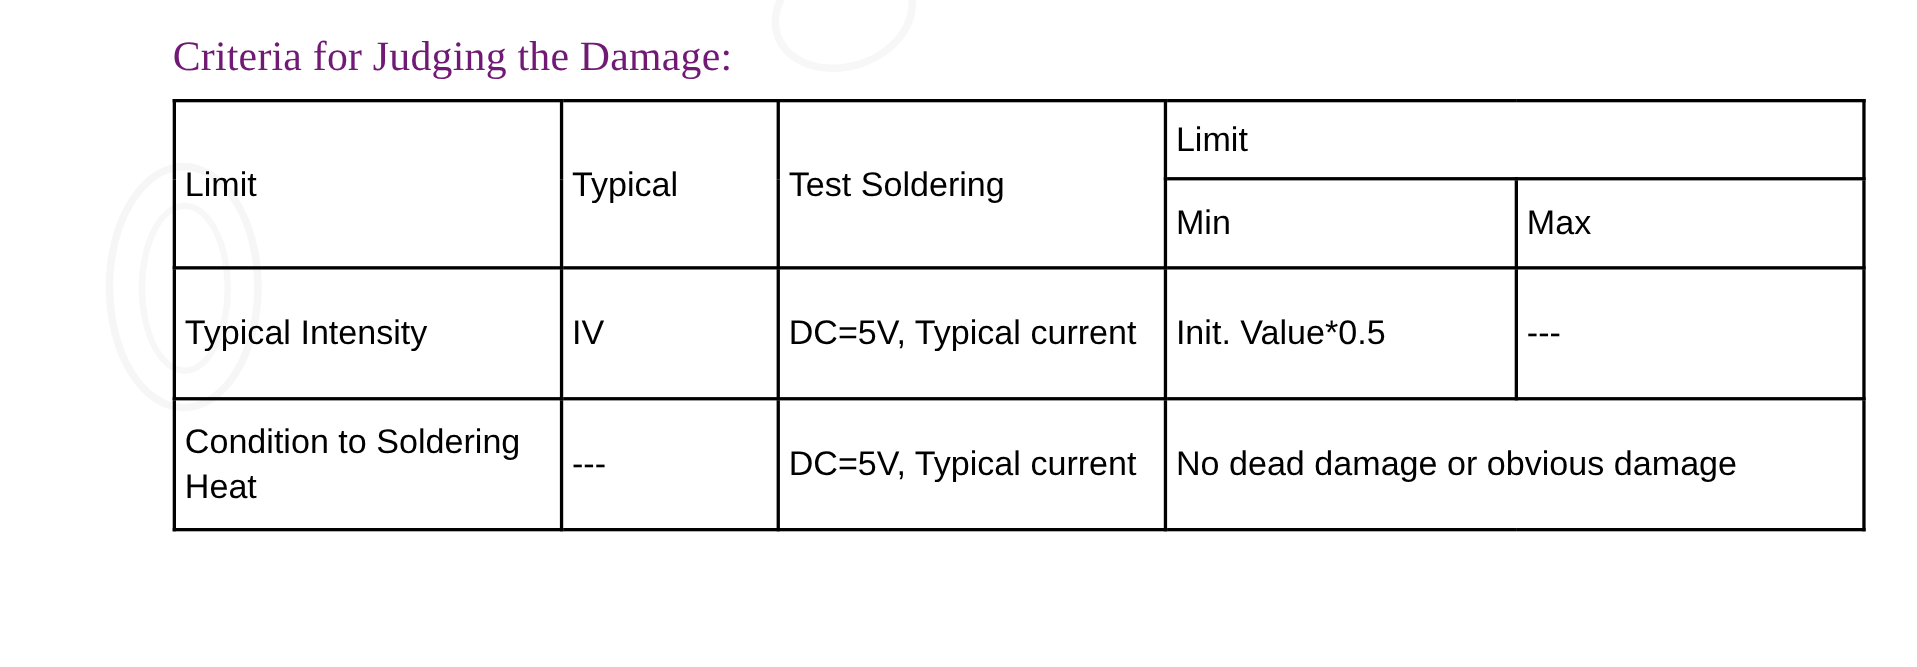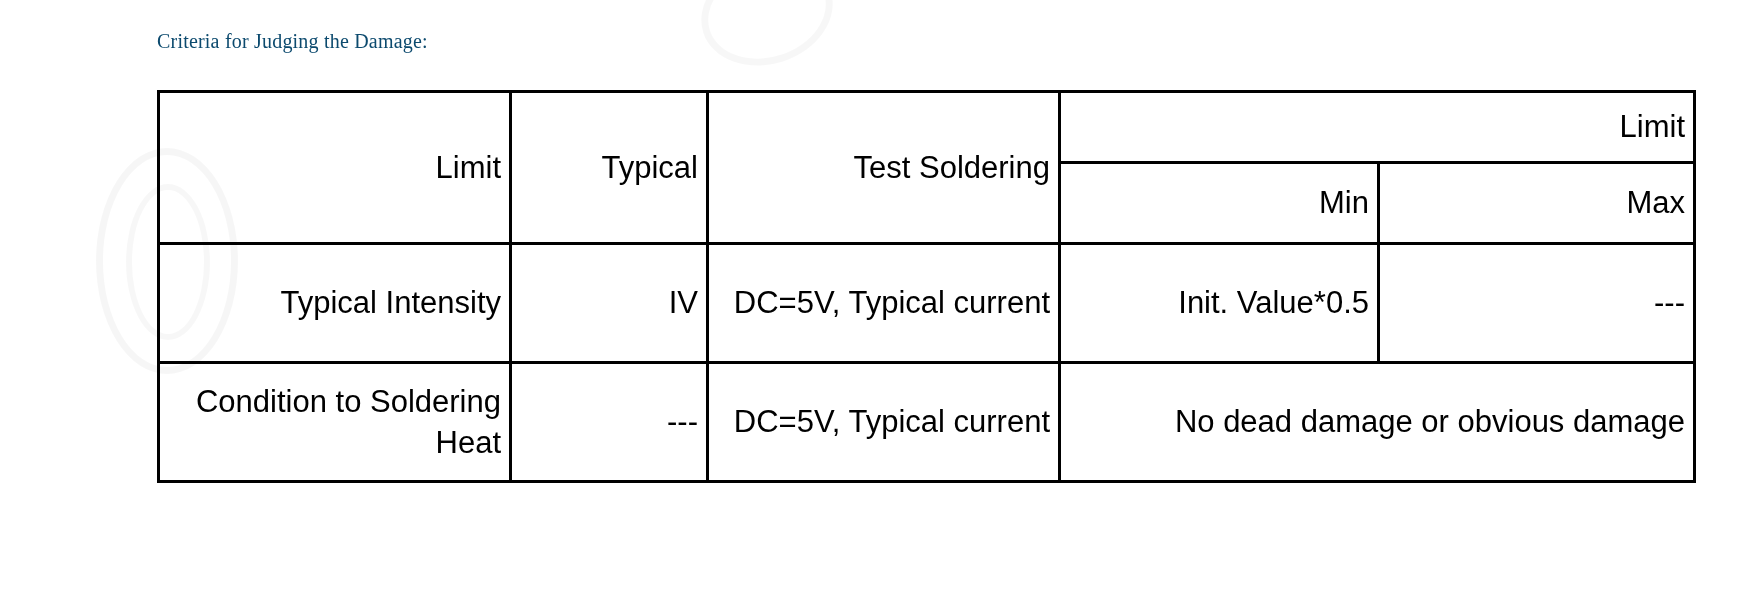--- a/index.html
+++ b/index.html
@@ -54,22 +54,22 @@
   .page {
     position: relative;
     z-index: 1;
   }
 
   .caption {
     position: absolute;
     left: 157px;
     top: 30px;
     font-family: "Liberation Serif", serif;
-    font-size: 20px;
-    color: #0c4a6e;
+    font-size: 38px;
+    color: #701a75;
     white-space: nowrap;
     letter-spacing: 0.2px;
   }
 
   .table-wrap {
     position: absolute;
     left: 157px;
     top: 90px;
     width: 1536px;
   }
@@ -77,21 +77,21 @@
   table.spec {
     border-collapse: collapse;
     table-layout: fixed;
     width: 1536px;
     color: #000000;
   }
 
   table.spec td,
   table.spec th {
     border: 3px solid #000000;
-    text-align: right;
+    text-align: left;
     vertical-align: middle;
     font-weight: normal;
     font-size: 31px;
     line-height: 1.33;
     padding: 6px 8px;
     background: transparent;
   }
 
   
   col.c-item      { width: 352px; }

